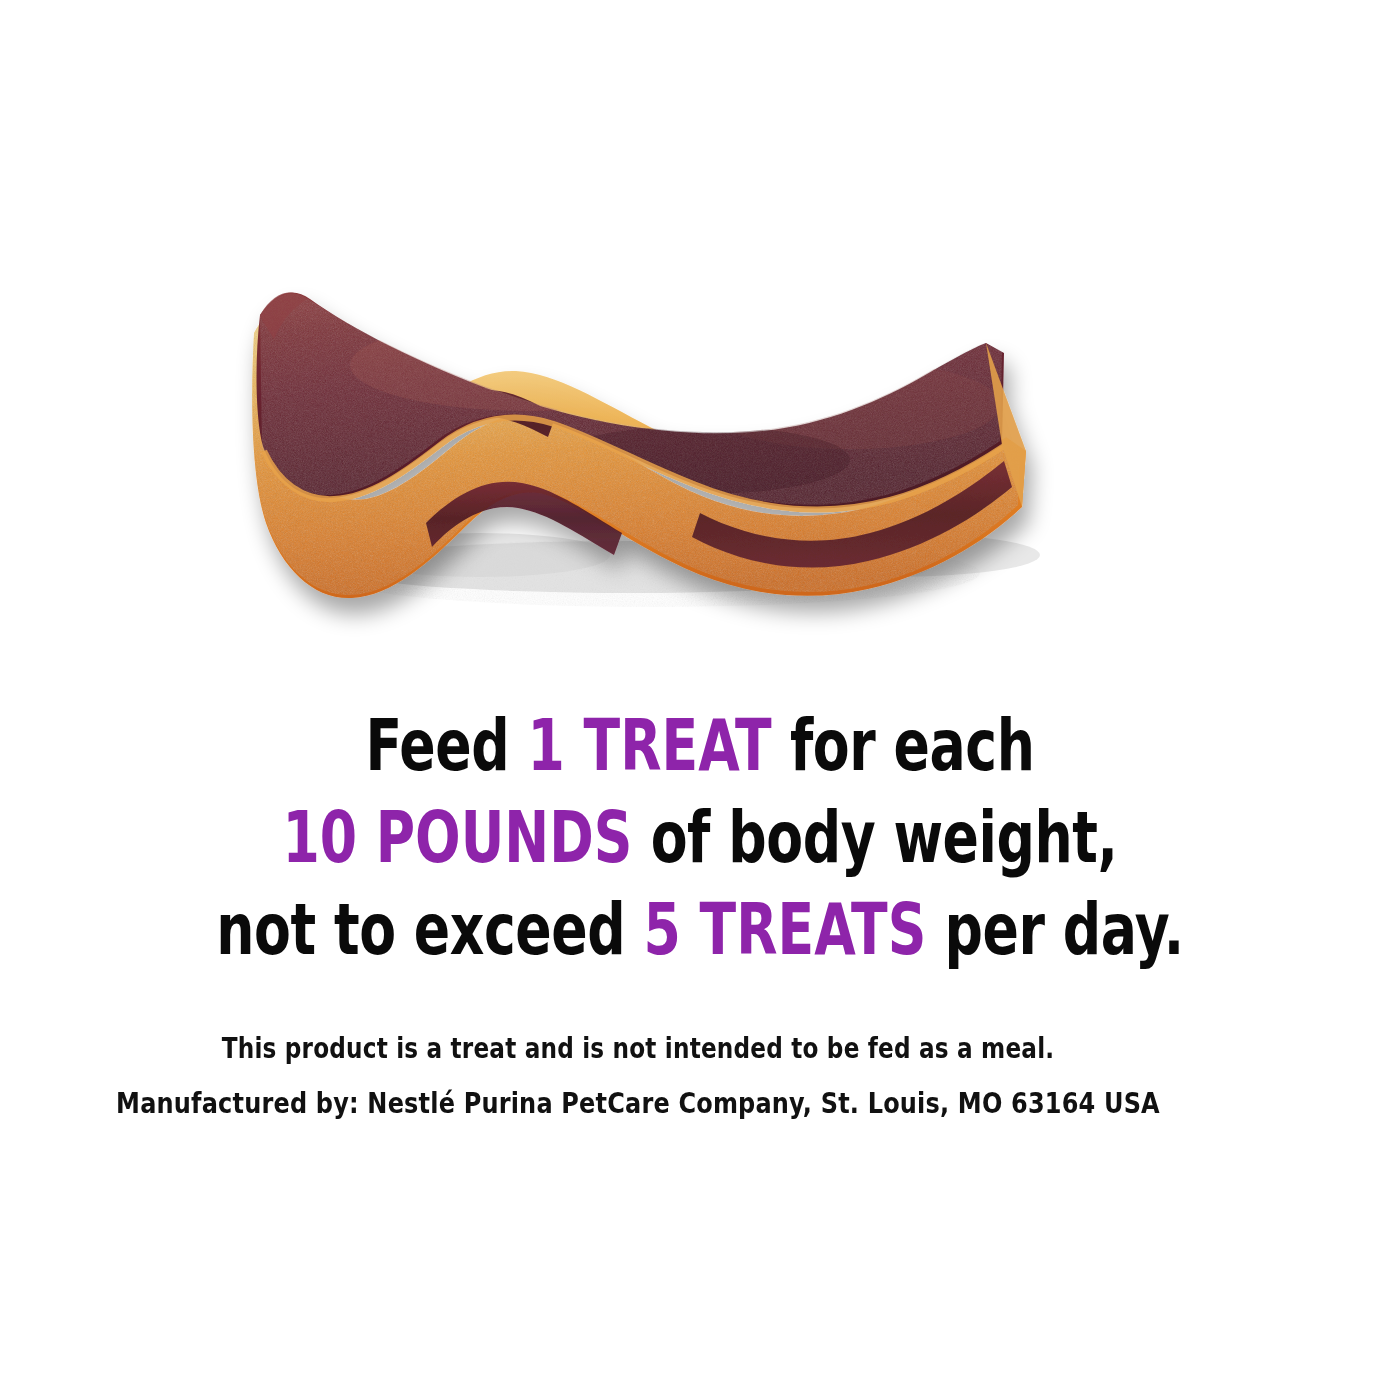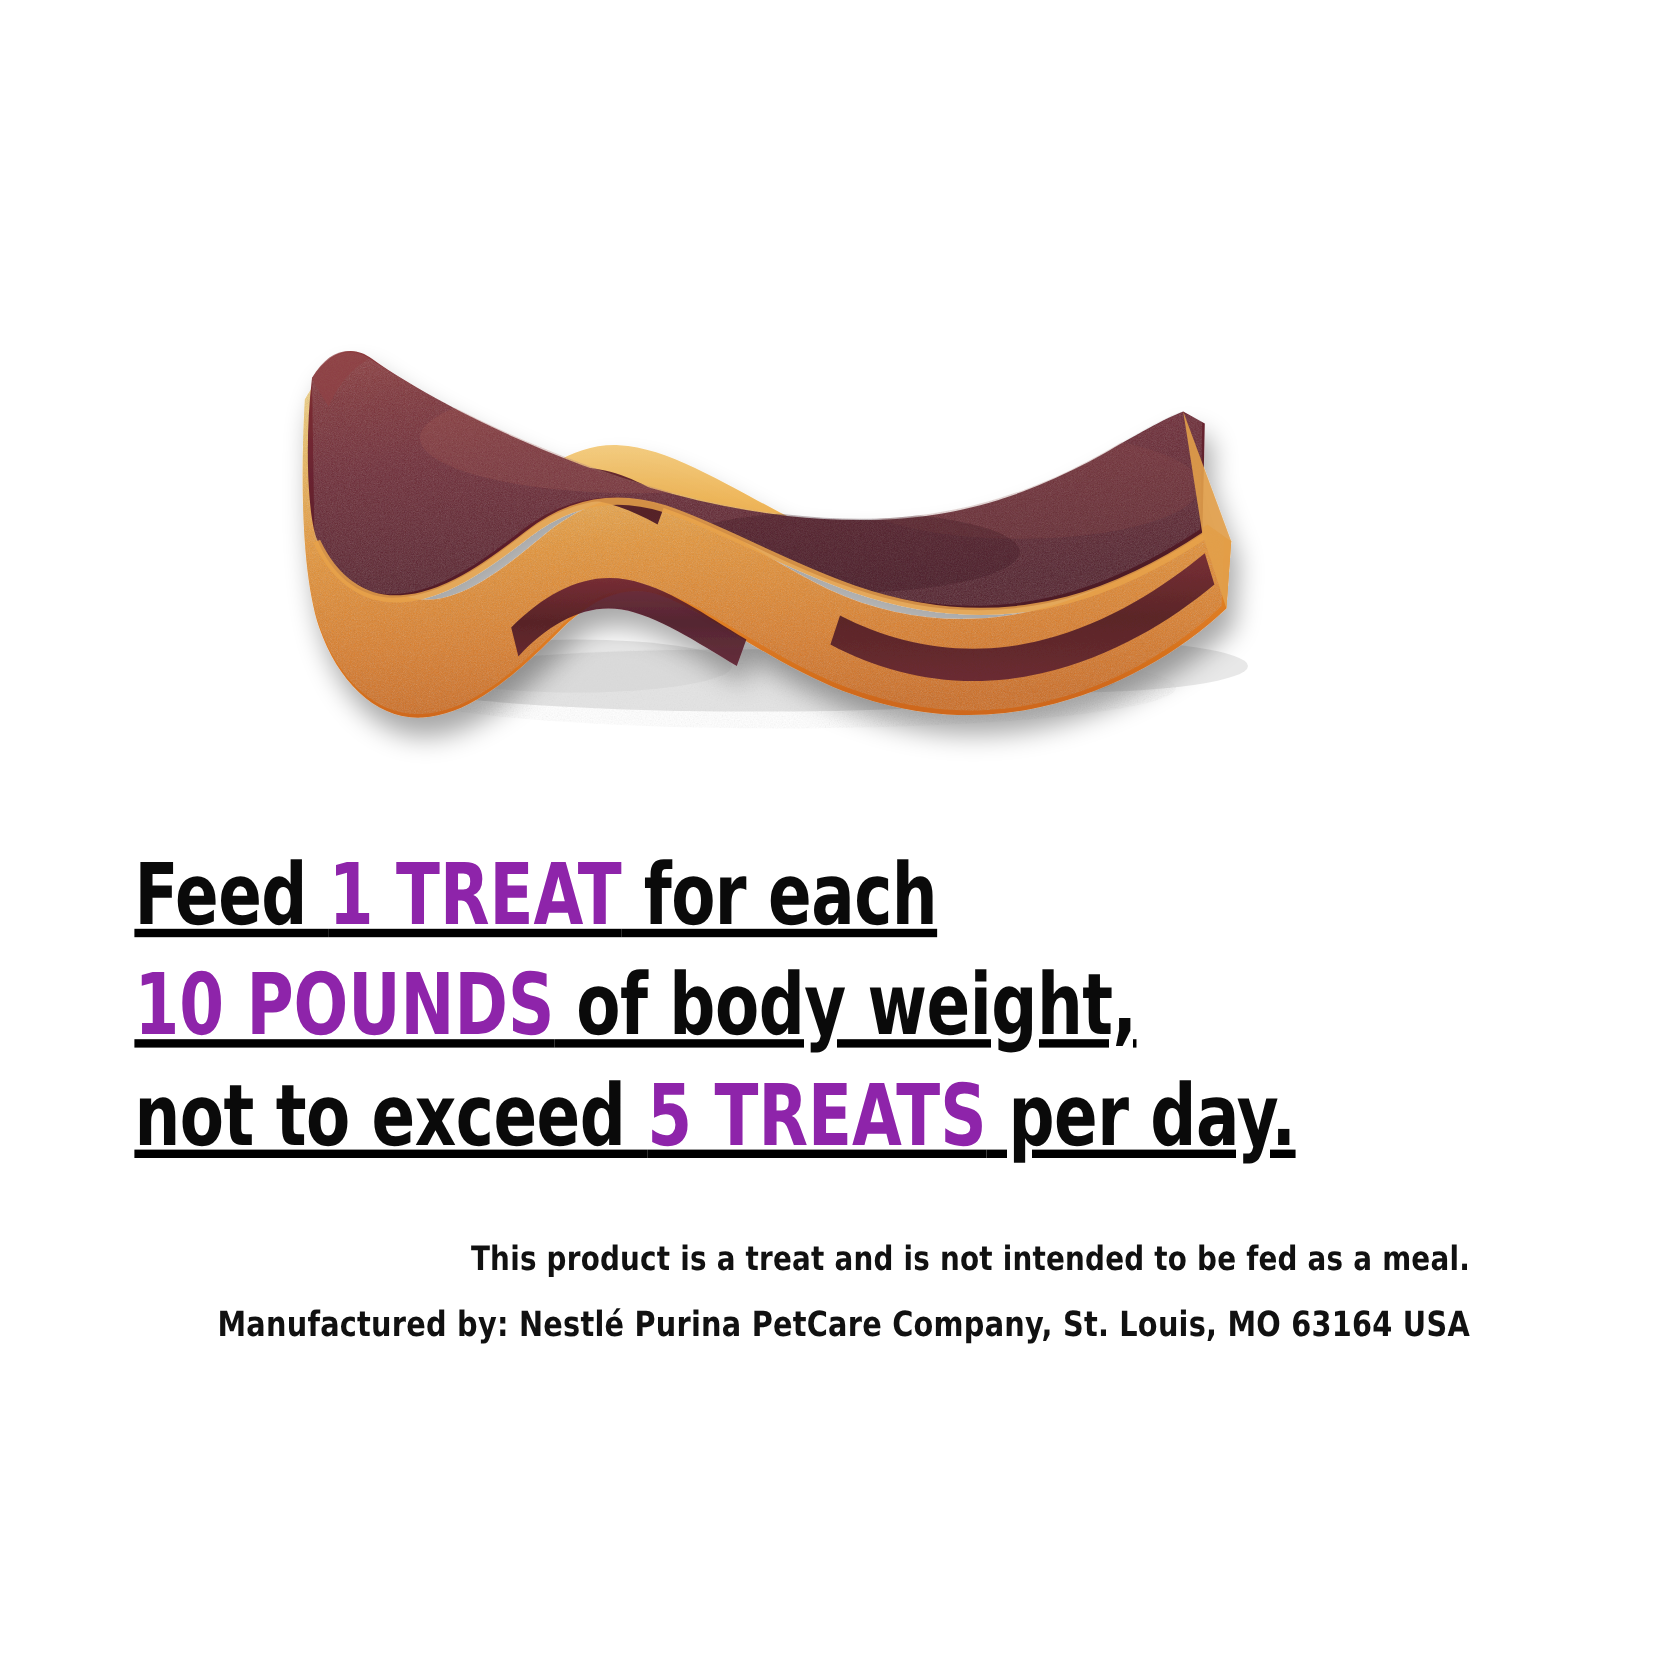--- a/index.html
+++ b/index.html
@@ -38,21 +38,21 @@
     width: 900px;
     height: 390px;
   }
 
   
   .headline {
     position: absolute;
     left: 0;
     top: 700px;
     width: 1400px;
-    text-decoration: underline;
+    text-align: center;
   }
   .headline-line {
     font-family: "Liberation Sans Narrow", "DejaVu Sans Condensed", "Liberation Sans", sans-serif;
     font-weight: bold;
     font-size: 71px;
     line-height: 92px;
     letter-spacing: -0.5px;
     color: #0a0a0a;
     white-space: nowrap;
     transform: scaleX(0.84);
@@ -62,21 +62,21 @@
     color: #8e24aa;
     letter-spacing: 0px;
   }
 
   
   .fineprint {
     position: absolute;
     left: 0;
     top: 1022px;
     width: 1276px;
-    text-align: right;
+    text-align: center;
   }
   .fp-line {
     font-family: "Liberation Sans Narrow", "DejaVu Sans Condensed", "Liberation Sans", sans-serif;
     font-weight: bold;
     font-size: 28px;
     line-height: 54px;
     color: #111111;
     white-space: nowrap;
     letter-spacing: 0.2px;
     transform: scaleX(0.92);

